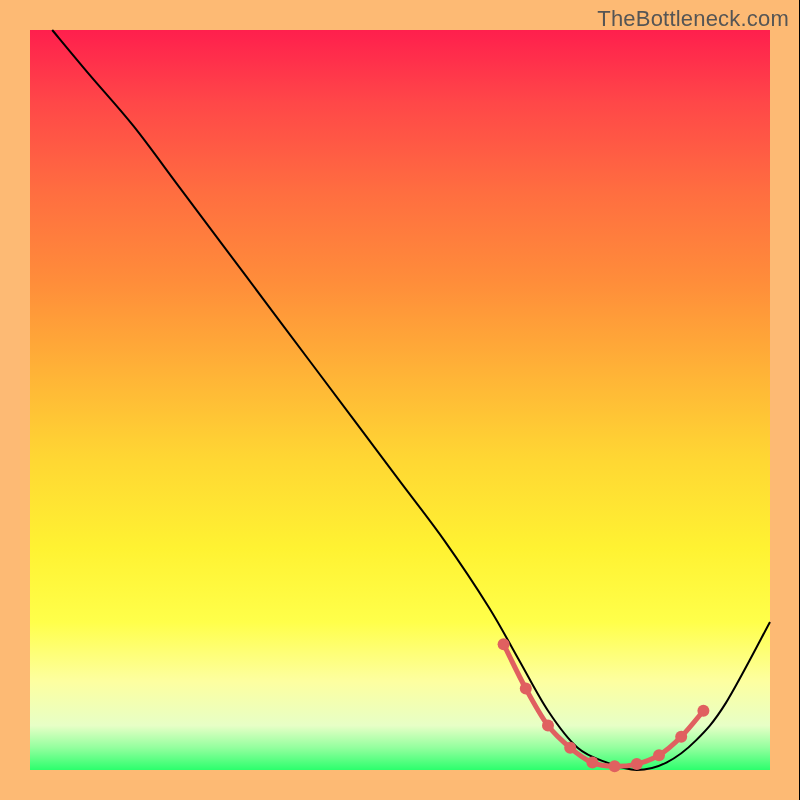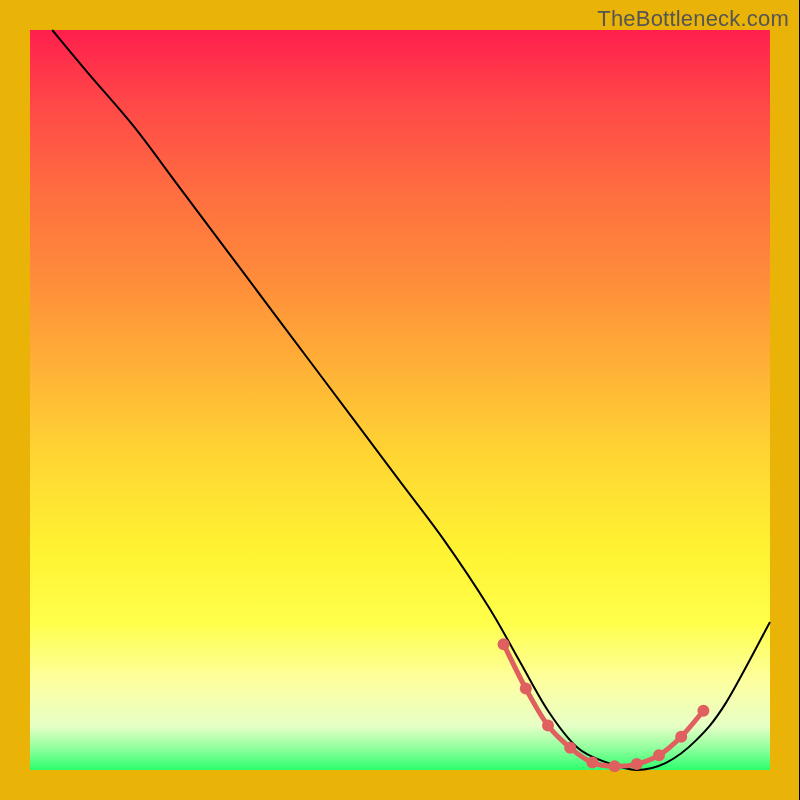--- a/index.html
+++ b/index.html
@@ -1,21 +1,21 @@
 <!DOCTYPE html>
 <html><head>
 <meta charset="utf-8">
 <style>
   * { margin: 0; padding: 0; box-sizing: border-box; }
   html, body { width: 800px; height: 800px; overflow: hidden; background: #000; }
   .frame {
     position: relative;
     width: 799px;
     height: 800px;
-    background: #eab308;
+    background: #fdba74;
   }
   .plot-area {
     position: absolute;
     left: 30px;
     top: 30px;
     width: 740px;
     height: 740px;
   }
   .gradient-bg {
     position: absolute;

